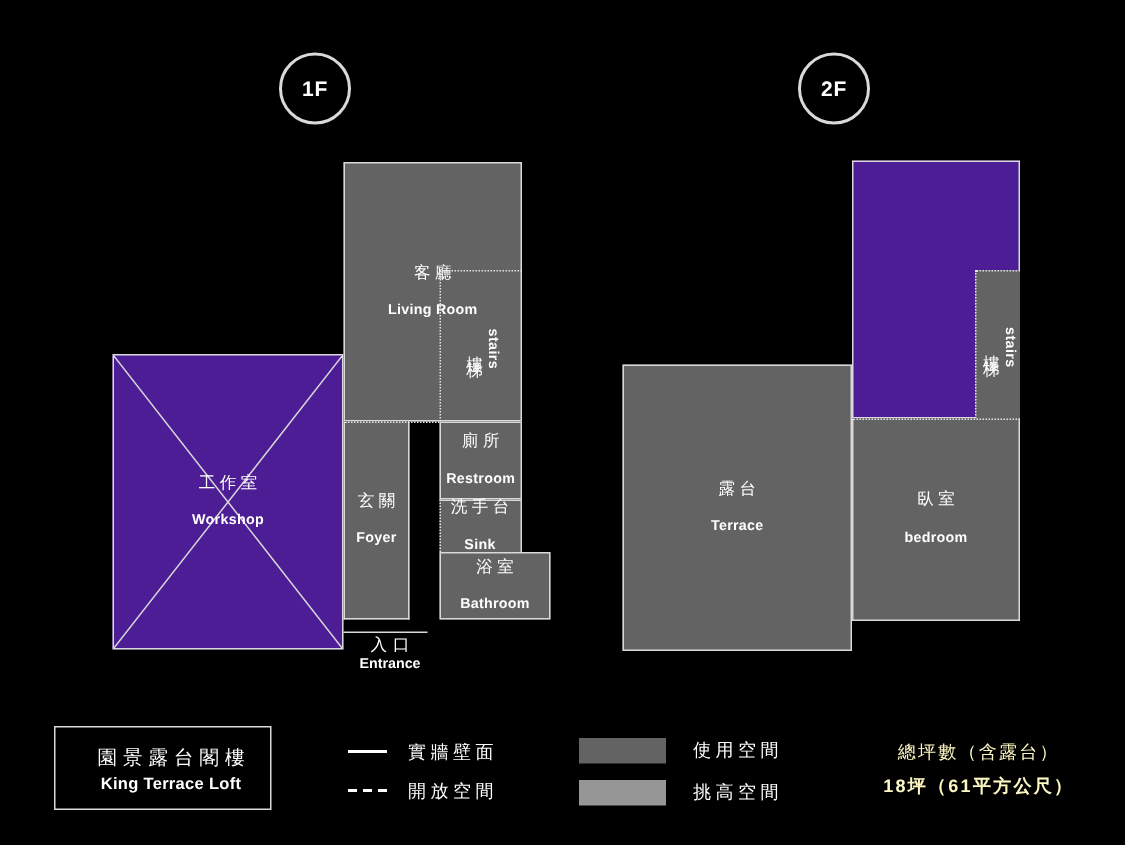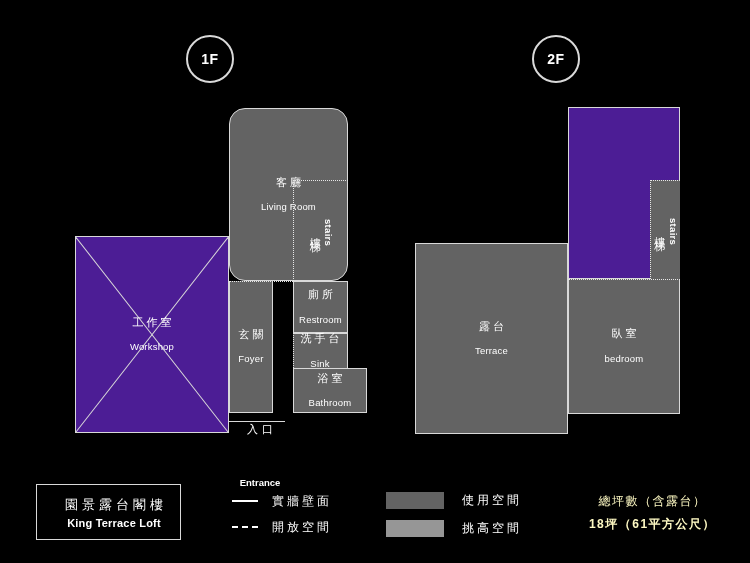--- a/index.html
+++ b/index.html
@@ -28,21 +28,21 @@
   
   .room {
     position: absolute;
     display: flex; flex-direction: column;
     align-items: center; justify-content: center;
     color: #ffffff;
     text-align: center;
     line-height: 1.15;
   }
   .room .zh { font-size: 11px; letter-spacing: 3px; text-indent: 3px; font-weight: normal; }
-  .room .en { font-size: 9.5px; font-weight: normal; margin-top: 14px; letter-spacing: .2px; }
+  .room .en { font-size: 9.5px; font-weight: bold; margin-top: 14px; letter-spacing: .2px; }
 
   .fill-use   { background: #636363; }
   .fill-high  { background: #4c1d95; }
   .solid      { border: 1.5px solid #d9d9d9; }
   .b-t { border-top: 1.5px solid #d9d9d9; }
   .b-r { border-right: 1.5px solid #d9d9d9; }
   .b-b { border-bottom: 1.5px solid #d9d9d9; }
   .b-l { border-left: 1.5px solid #d9d9d9; }
 
   .dot-l { border-left: 1.5px dotted #e6e6e6; }
@@ -57,21 +57,21 @@
   .cross { position: absolute; inset: 0; overflow: hidden; }
   .cross i {
     position: absolute; left: 50%; top: 50%;
     width: 200%; height: 1.4px; background: #d9d9d9;
     transform-origin: center;
   }
 
   
   .caption {
     position: absolute; color: #ffffff; text-align: center;
-    display: flex; flex-direction: column; align-items: center; gap: 40px;
+    display: flex; flex-direction: column; align-items: center;
   }
   .caption .zh { font-size: 11px; letter-spacing: 4px; text-indent: 4px; }
   .caption .en { font-size: 9.5px; font-weight: bold; margin-top: 0; }
 
   
   .title-box {
     position: absolute; left: 36px; top: 484px;
     width: 145px; height: 56px;
     border: 1.2px solid #d9d9d9;
     display: flex; flex-direction: column;
@@ -106,21 +106,21 @@
 
 <div id="stage">
 
   <div class="floor-badge" id="badge-1f">
     <span>1F</span>
   </div>
   <div class="floor-badge" id="badge-2f">
     <span>2F</span>
   </div>
 
-  <div class="room fill-use solid" style="left:229px; top:108px; width:119px; height:173px;border-radius:16px;">
+  <div class="room fill-use solid" style="left:229px; top:108px; width:119px; height:173px;">
     <span class="zh">客廳</span>
     <span class="en">Living Room</span>
   </div>
 
   <div class="room vlabel dot-l dot-t" style="left:293px; top:180px; width:55px; height:101px;">
     <div style="display:flex; flex-direction:row; align-items:center; gap:1px;">
       <span class="zh">樓梯</span>
       <span class="en">stairs</span>
     </div>
   </div>

